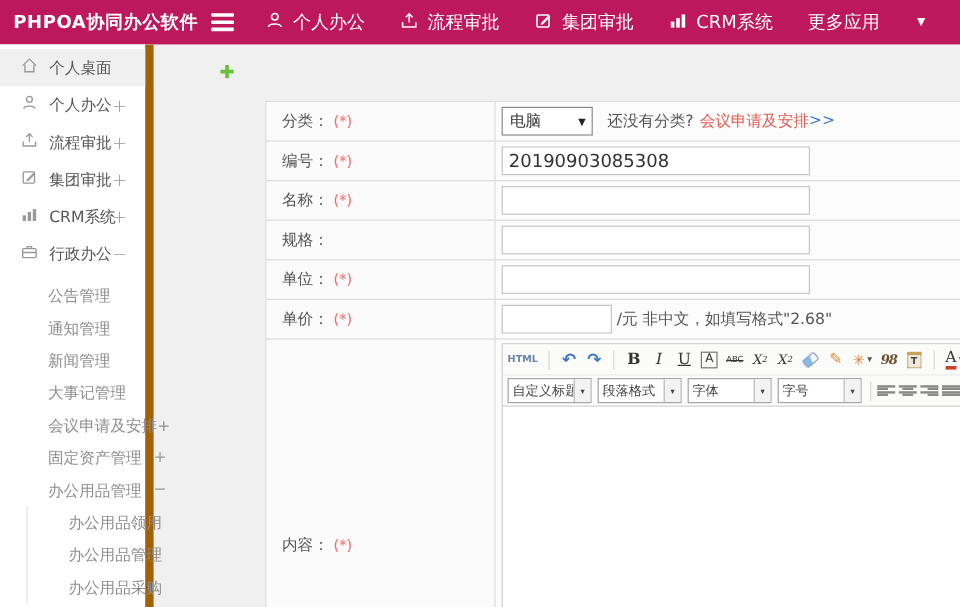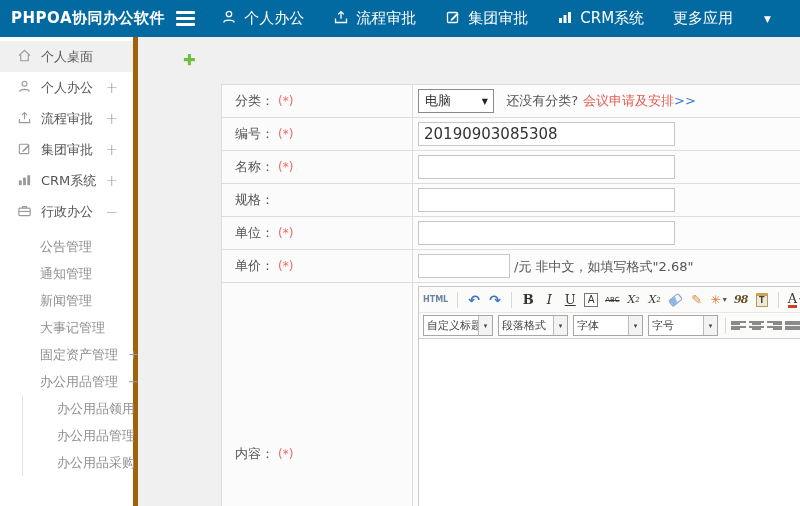--- a/index.html
+++ b/index.html
@@ -3,34 +3,34 @@
 <meta charset="utf-8">
 <style>
   * { margin:0; padding:0; box-sizing:border-box; }
   html,body { width:800px; height:506px; overflow:hidden; }
   body {
     font-family:"DejaVu Sans","Liberation Sans",sans-serif;
     background:#f0f0f0; font-size:14px; color:#555;
   }
   
   .topbar{
-    height:37px; background:#0369a1; display:flex; align-items:center;
+    height:37px; background:#be185d; display:flex; align-items:center;
     color:#fff;
   }
   .brand{ width:197px; padding-left:11px; font-size:15px; font-weight:bold; letter-spacing:.5px; }
   .hamburger{ width:22px; height:15px; display:flex; flex-direction:column; justify-content:space-between; margin-right:26px; cursor:pointer;}
   .hamburger i{ display:block; height:3px; background:#fff; border-radius:1px;}
   .topnav{ display:flex; align-items:center; }
   .topnav .nav-item{ display:flex; align-items:center; margin-right:29px; font-size:15px; cursor:pointer; white-space:nowrap;}
   .topnav .nav-item svg{ margin-right:7px; }
   .caret-down{ font-size:9px; margin-left:2px; }
   
   .sidebar{
-    position:absolute; left:0; top:37px; bottom:0; width:138px;
-    background:#fff; border-right:5px solid #a16207; padding-top:4px;
+    position:absolute; left:0; top:37px; bottom:0; width:128px;
+    background:#fff; border-right:7px solid #a16207; padding-top:4px;
   }
   .side-item{ position:relative; height:31px; display:flex; align-items:center; padding-left:17px; font-size:13px; color:#555; cursor:pointer;}
   .side-item.active{ background:#f0f0f0; }
   .side-item svg{ margin-right:9px; flex:none;}
   .side-item .expand{ position:absolute; right:15px; color:#999; font-size:15px; font-weight:300;}
   .side-sub{ padding-top:6px; }
   .sub-item{ height:27px; display:flex; align-items:center; padding-left:40px; font-size:13px; color:#8f8f8f; cursor:pointer; white-space:nowrap;}
   .sub-item .expand{ margin-left:10px; color:#999; }
   .side-sub2{ margin-left:22px; border-left:1px solid #e3e3e3; }
   .side-sub2 .sub-item{ padding-left:34px; }
@@ -199,20 +199,23 @@
     <div class="sub-item">
         <span>通知管理</span>
       </div>
     <div class="sub-item">
         <span>新闻管理</span>
       </div>
     <div class="sub-item">
         <span>大事记管理</span>
       </div>
     <div class="sub-item">
+        <span>会议申请及安排+</span>
+      </div>
+    <div class="sub-item">
         <span>固定资产管理</span>
         <span class="expand">+</span>
       </div>
     <div class="sub-item">
         <span>办公用品管理</span>
         <span class="expand">−</span>
       </div>
     <div class="side-sub2">
       <div class="sub-item">
           <span>办公用品领用</span>

